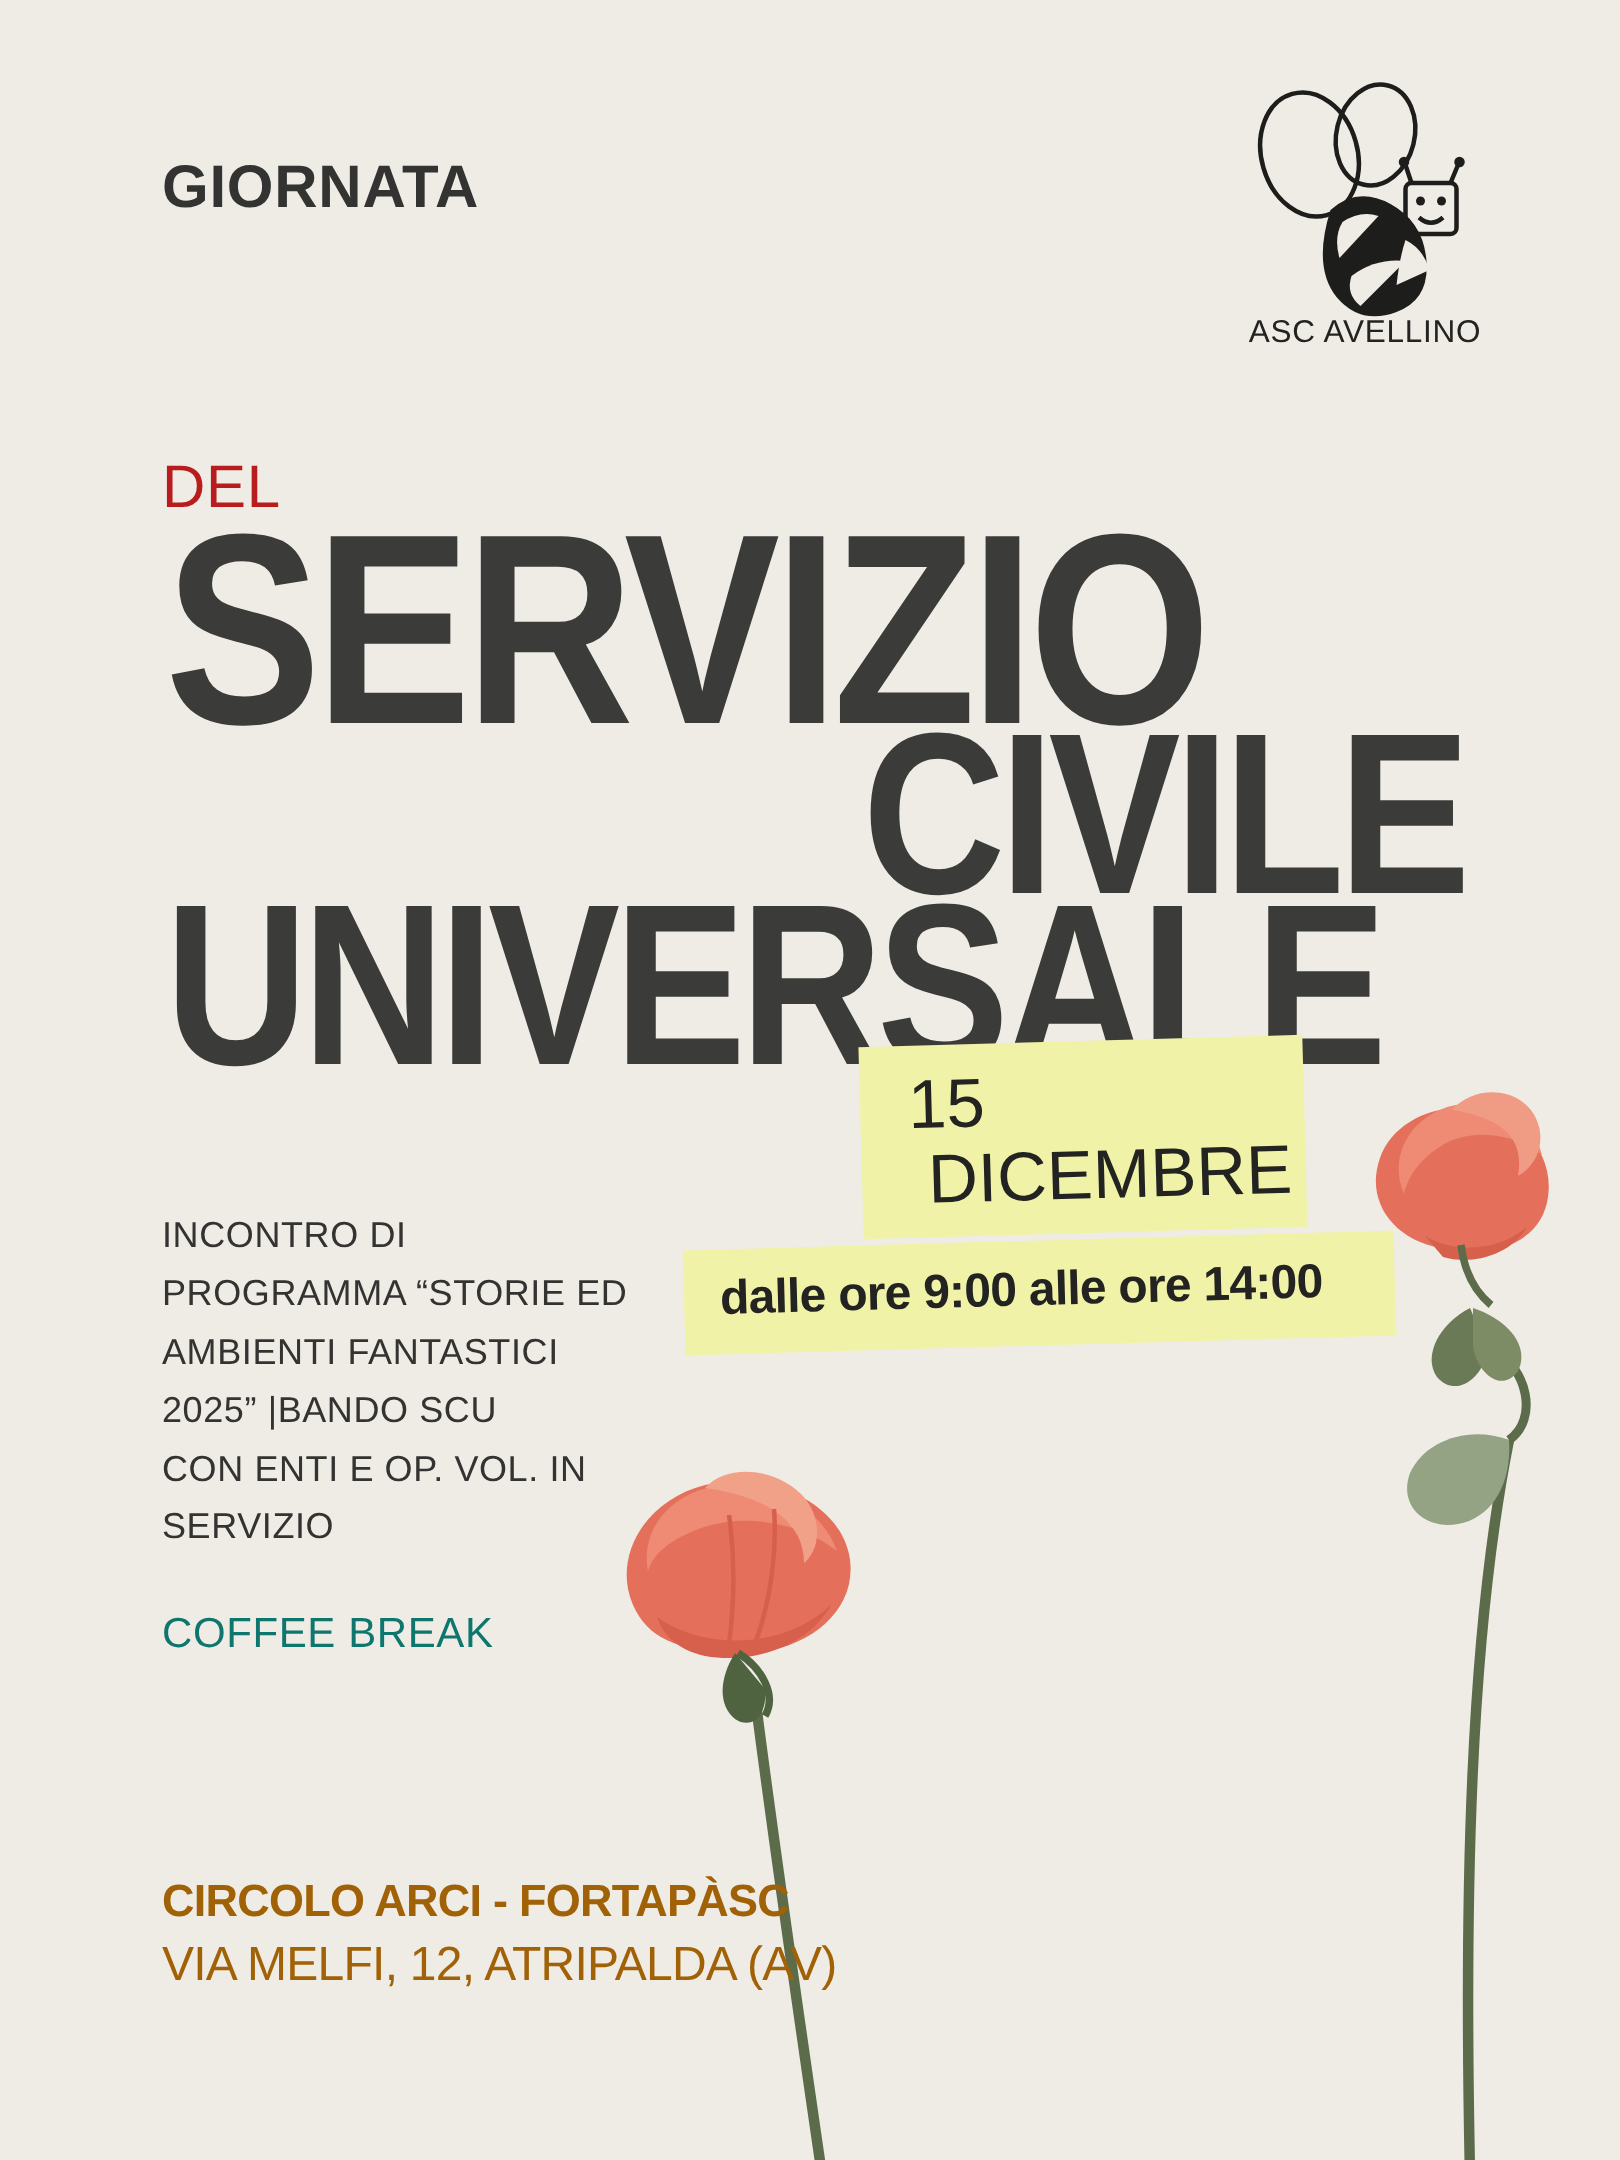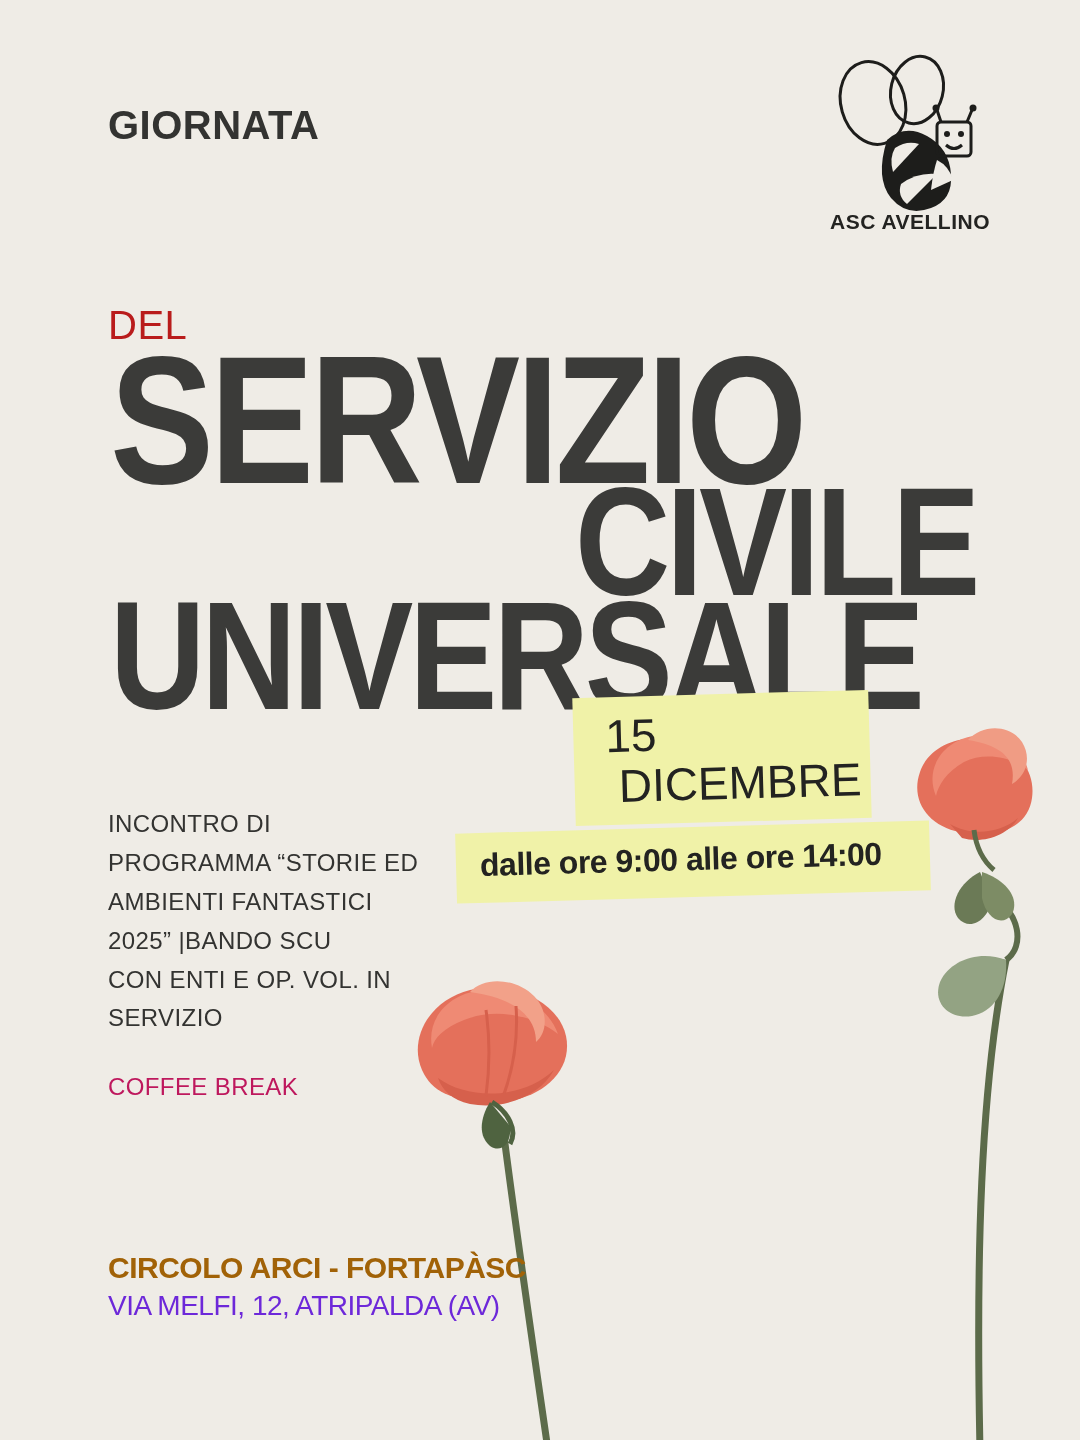--- a/index.html
+++ b/index.html
@@ -32,21 +32,21 @@
     text-align: center;
   }
   .logo-mark {
     width: 170px;
     height: 170px;
     margin: 0 auto;
     display: block;
   }
   .logo-text {
     font-size: 21px;
-    font-weight: bold;
+    font-weight: normal;
     letter-spacing: 0.5px;
     color: #232321;
     margin-top: -8px;
   }
 
   
   .kicker {
     position: absolute;
     left: 108px;
     top: 104px;
@@ -161,43 +161,43 @@
   .body-text p {
     margin: 0;
   }
   .body-text .nj {
     text-align: left;
   }
   .coffee {
     position: absolute;
     left: 108px;
     top: 1073px;
-    font-size: 24px;
+    font-size: 28px;
     letter-spacing: 0.4px;
-    color: #be185d;
+    color: #0f766e;
   }
 
   
   .venue {
     position: absolute;
     left: 108px;
     top: 1248px;
     line-height: 1.32;
   }
   .venue .v1 {
     font-size: 30px;
     font-weight: bold;
     letter-spacing: -0.5px;
     color: #a16207;
   }
   .venue .v2 {
-    font-size: 28px;
+    font-size: 32px;
     font-weight: normal;
     letter-spacing: -0.5px;
-    color: #6d28d9;
+    color: #a16207;
   }
 
   
   .flower {
     position: absolute;
     pointer-events: none;
   }
   .flower-right {
     right: -10px;
     top: 660px;

